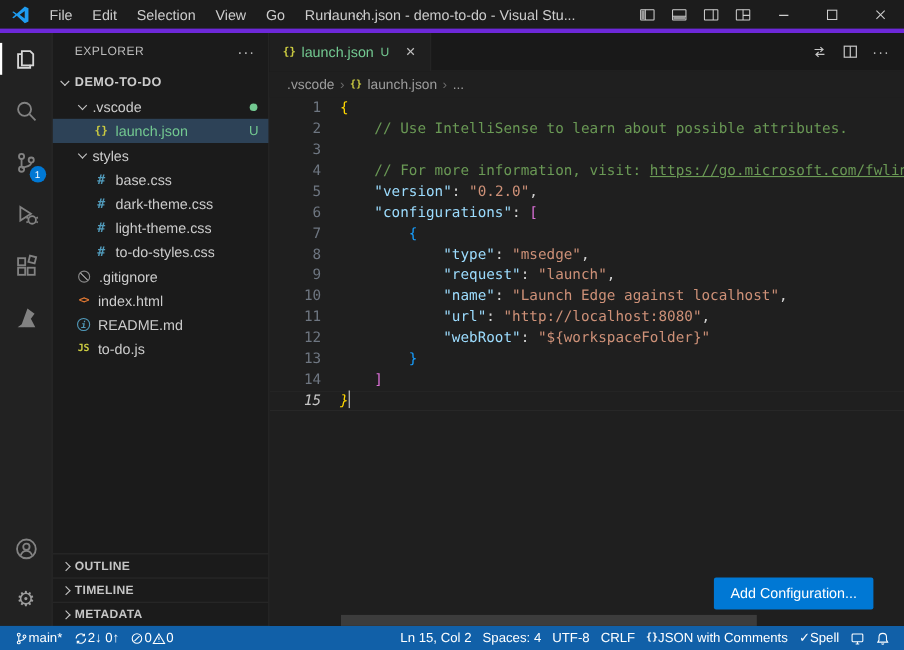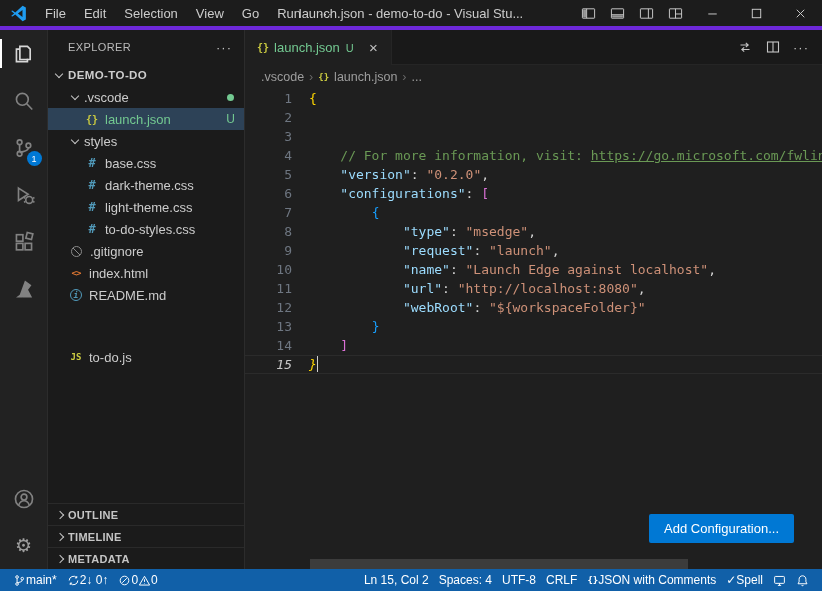--- a/index.html
+++ b/index.html
@@ -87,21 +87,21 @@
     font-family:"DejaVu Sans Mono","Liberation Mono",monospace;font-size:13px;line-height:19px;}
   .code-line{display:flex;white-space:pre;height:19px;}
   .code-line.active{box-shadow:inset 0 1px 0 #2b2b2b, inset 0 -1px 0 #2b2b2b;font-style:italic;}
   .ln{width:47px;flex:none;text-align:right;color:#6e7681;user-select:none;}
   .code-line.active .ln{color:#c6c6c6;}
   .lc{margin-left:17px;}
   .tk-pl{color:#d4d4d4}.tk-cm{color:#6a9955}.tk-lk{color:#6a9955;text-decoration:underline}
   .tk-ky{color:#9cdcfe}.tk-st{color:#ce9178}
   .tk-b1{color:#ffd700}.tk-b2{color:#da70d6}.tk-b3{color:#179fff}
   .cursor{display:inline-block;width:1.5px;height:16px;background:#d0d0d0;vertical-align:-3px;}
-  .add-config{position:absolute;right:28px;bottom:26px;background:#0078d4;color:#ffffff;border:none;
+  .add-config{position:absolute;right:28px;bottom:15px;background:#0078d4;color:#ffffff;border:none;
     font-family:"Liberation Sans","DejaVu Sans",sans-serif;font-size:13px;padding:7px 15px;border-radius:2px;cursor:pointer;}
   .hscroll{position:absolute;left:0;right:0;bottom:0;height:10px;}
   .hthumb{position:absolute;left:65px;width:378px;top:0;height:10px;background:#5a5a5a;opacity:.5;}
 
   
   .statusbar{height:22px;flex:none;background:#1160a8;display:flex;align-items:center;
     color:#ffffff;font-size:12px;padding:0 8px;justify-content:space-between;}
   .sb-group{display:flex;align-items:center;height:100%;}
   .sb-item{display:flex;align-items:center;padding:0 5px;height:100%;white-space:nowrap;}
   .icn{display:flex;align-items:center;}
@@ -289,21 +289,21 @@
             <span class="tlabel">.gitignore</span>
           </div>
           <div class="tree-row" style="padding-left: 20px;">
             <span class="ficon html">&lt;&gt;</span>
             <span class="tlabel">index.html</span>
           </div>
           <div class="tree-row" style="padding-left: 20px;">
             <span class="ficon md">i</span>
             <span class="tlabel">README.md</span>
           </div>
-          <div class="tree-row" style="padding-left: 20px; margin-top: 40px;">
+          <div class="tree-row" style="padding-left: 20px;">
             <span class="ficon js">JS</span>
             <span class="tlabel">to-do.js</span>
           </div>
         </div>
       <div class="sb-bottom">
         <div class="side-section">
           <span class="chev right"></span>
           <span>OUTLINE</span>
         </div>
         <div class="side-section">
@@ -345,21 +345,21 @@
         <span class="bc-item">.vscode</span>
         <span class="bc-sep">›</span>
         <span class="bc-braces">{}</span>
         <span class="bc-item">launch.json</span>
         <span class="bc-sep">›</span>
         <span class="bc-item">...</span>
       </div>
       <div class="code-wrap">
         <div id="code-lines">
             <div class="code-line"><span class="ln">1</span><span class="lc"><span class="tk-b1">{</span></span></div>
-            <div class="code-line"><span class="ln">2</span><span class="lc"><span class="tk-pl">    </span></span></div>
+            <div class="code-line"><span class="ln">2</span><span class="lc"><span class="tk-pl">    </span><span class="tk-cm">// Use IntelliSense to learn about possible attributes.</span></span></div>
             <div class="code-line"><span class="ln">3</span><span class="lc"><span class="tk-pl">    </span></span></div>
             <div class="code-line"><span class="ln">4</span><span class="lc"><span class="tk-pl">    </span><span class="tk-cm">// For more information, visit: </span><span class="tk-lk">https://go.microsoft.com/fwlin</span></span></div>
             <div class="code-line"><span class="ln">5</span><span class="lc"><span class="tk-pl">    </span><span class="tk-ky">"version"</span><span class="tk-pl">: </span><span class="tk-st">"0.2.0"</span><span class="tk-pl">,</span></span></div>
             <div class="code-line"><span class="ln">6</span><span class="lc"><span class="tk-pl">    </span><span class="tk-ky">"configurations"</span><span class="tk-pl">: </span><span class="tk-b2">[</span></span></div>
             <div class="code-line"><span class="ln">7</span><span class="lc"><span class="tk-pl">        </span><span class="tk-b3">{</span></span></div>
             <div class="code-line"><span class="ln">8</span><span class="lc"><span class="tk-pl">            </span><span class="tk-ky">"type"</span><span class="tk-pl">: </span><span class="tk-st">"msedge"</span><span class="tk-pl">,</span></span></div>
             <div class="code-line"><span class="ln">9</span><span class="lc"><span class="tk-pl">            </span><span class="tk-ky">"request"</span><span class="tk-pl">: </span><span class="tk-st">"launch"</span><span class="tk-pl">,</span></span></div>
             <div class="code-line"><span class="ln">10</span><span class="lc"><span class="tk-pl">            </span><span class="tk-ky">"name"</span><span class="tk-pl">: </span><span class="tk-st">"Launch Edge against localhost"</span><span class="tk-pl">,</span></span></div>
             <div class="code-line"><span class="ln">11</span><span class="lc"><span class="tk-pl">            </span><span class="tk-ky">"url"</span><span class="tk-pl">: </span><span class="tk-st">"http://localhost:8080"</span><span class="tk-pl">,</span></span></div>
             <div class="code-line"><span class="ln">12</span><span class="lc"><span class="tk-pl">            </span><span class="tk-ky">"webRoot"</span><span class="tk-pl">: </span><span class="tk-st">"${workspaceFolder}"</span></span></div>

